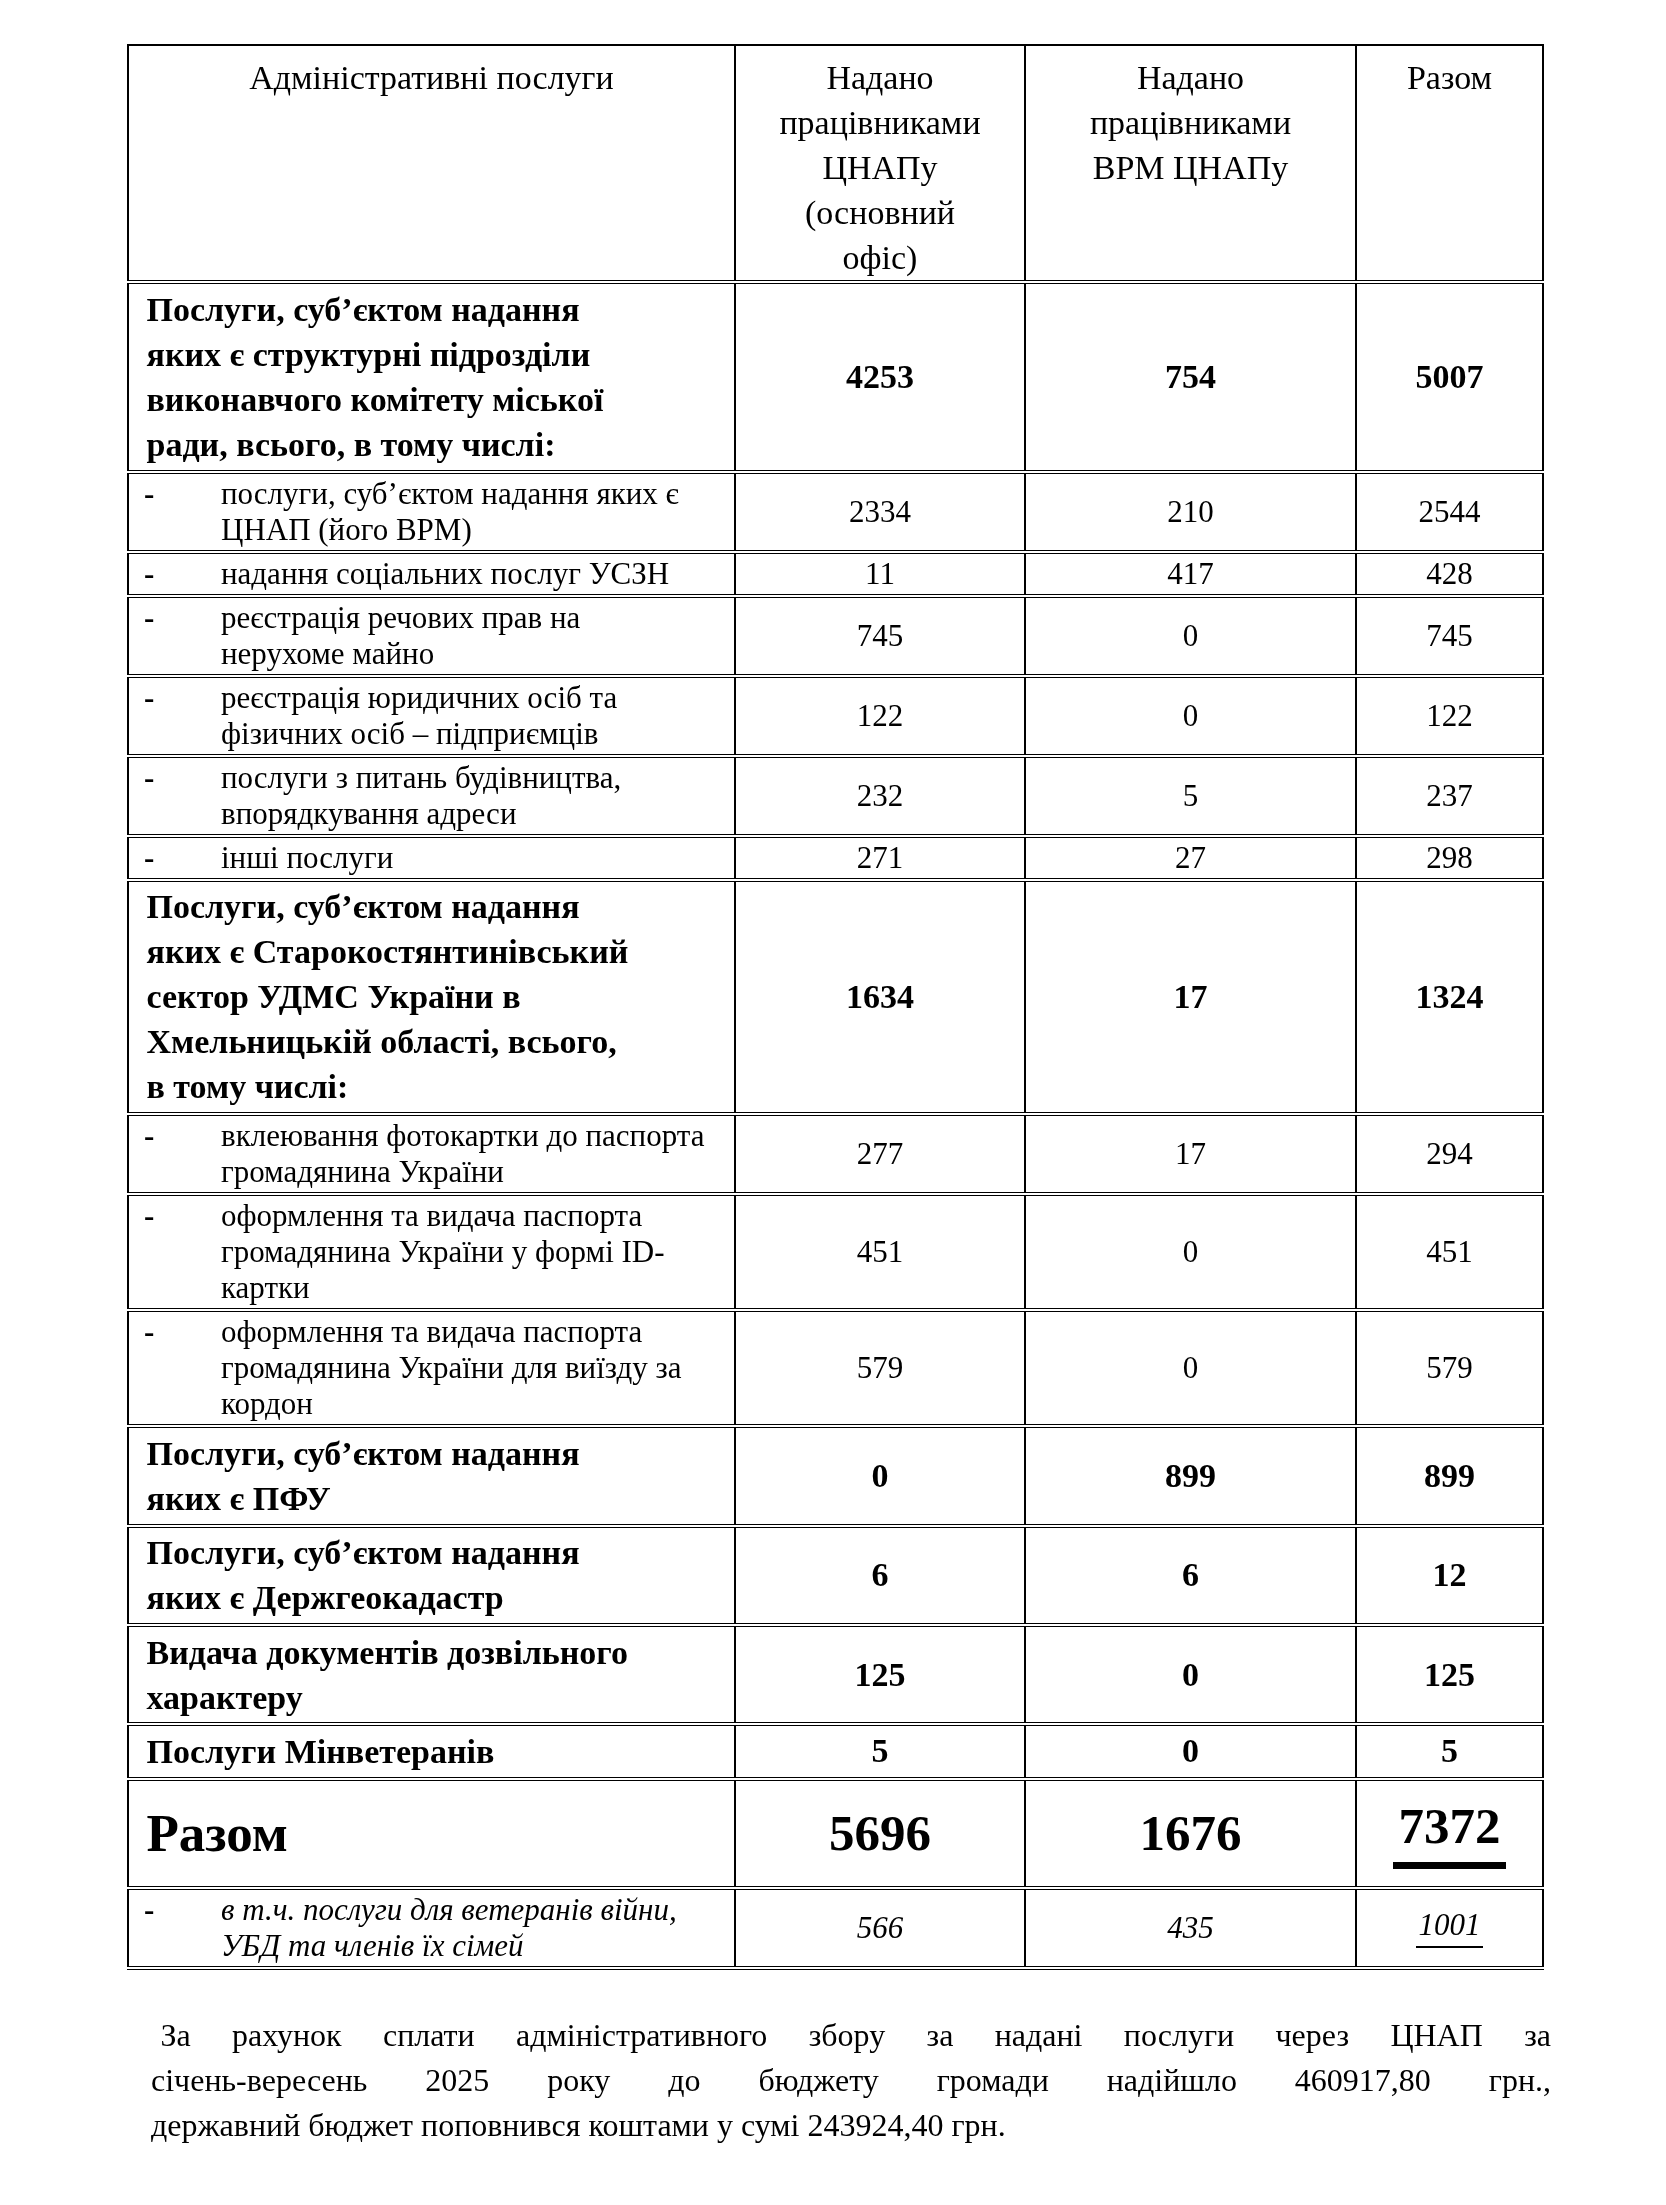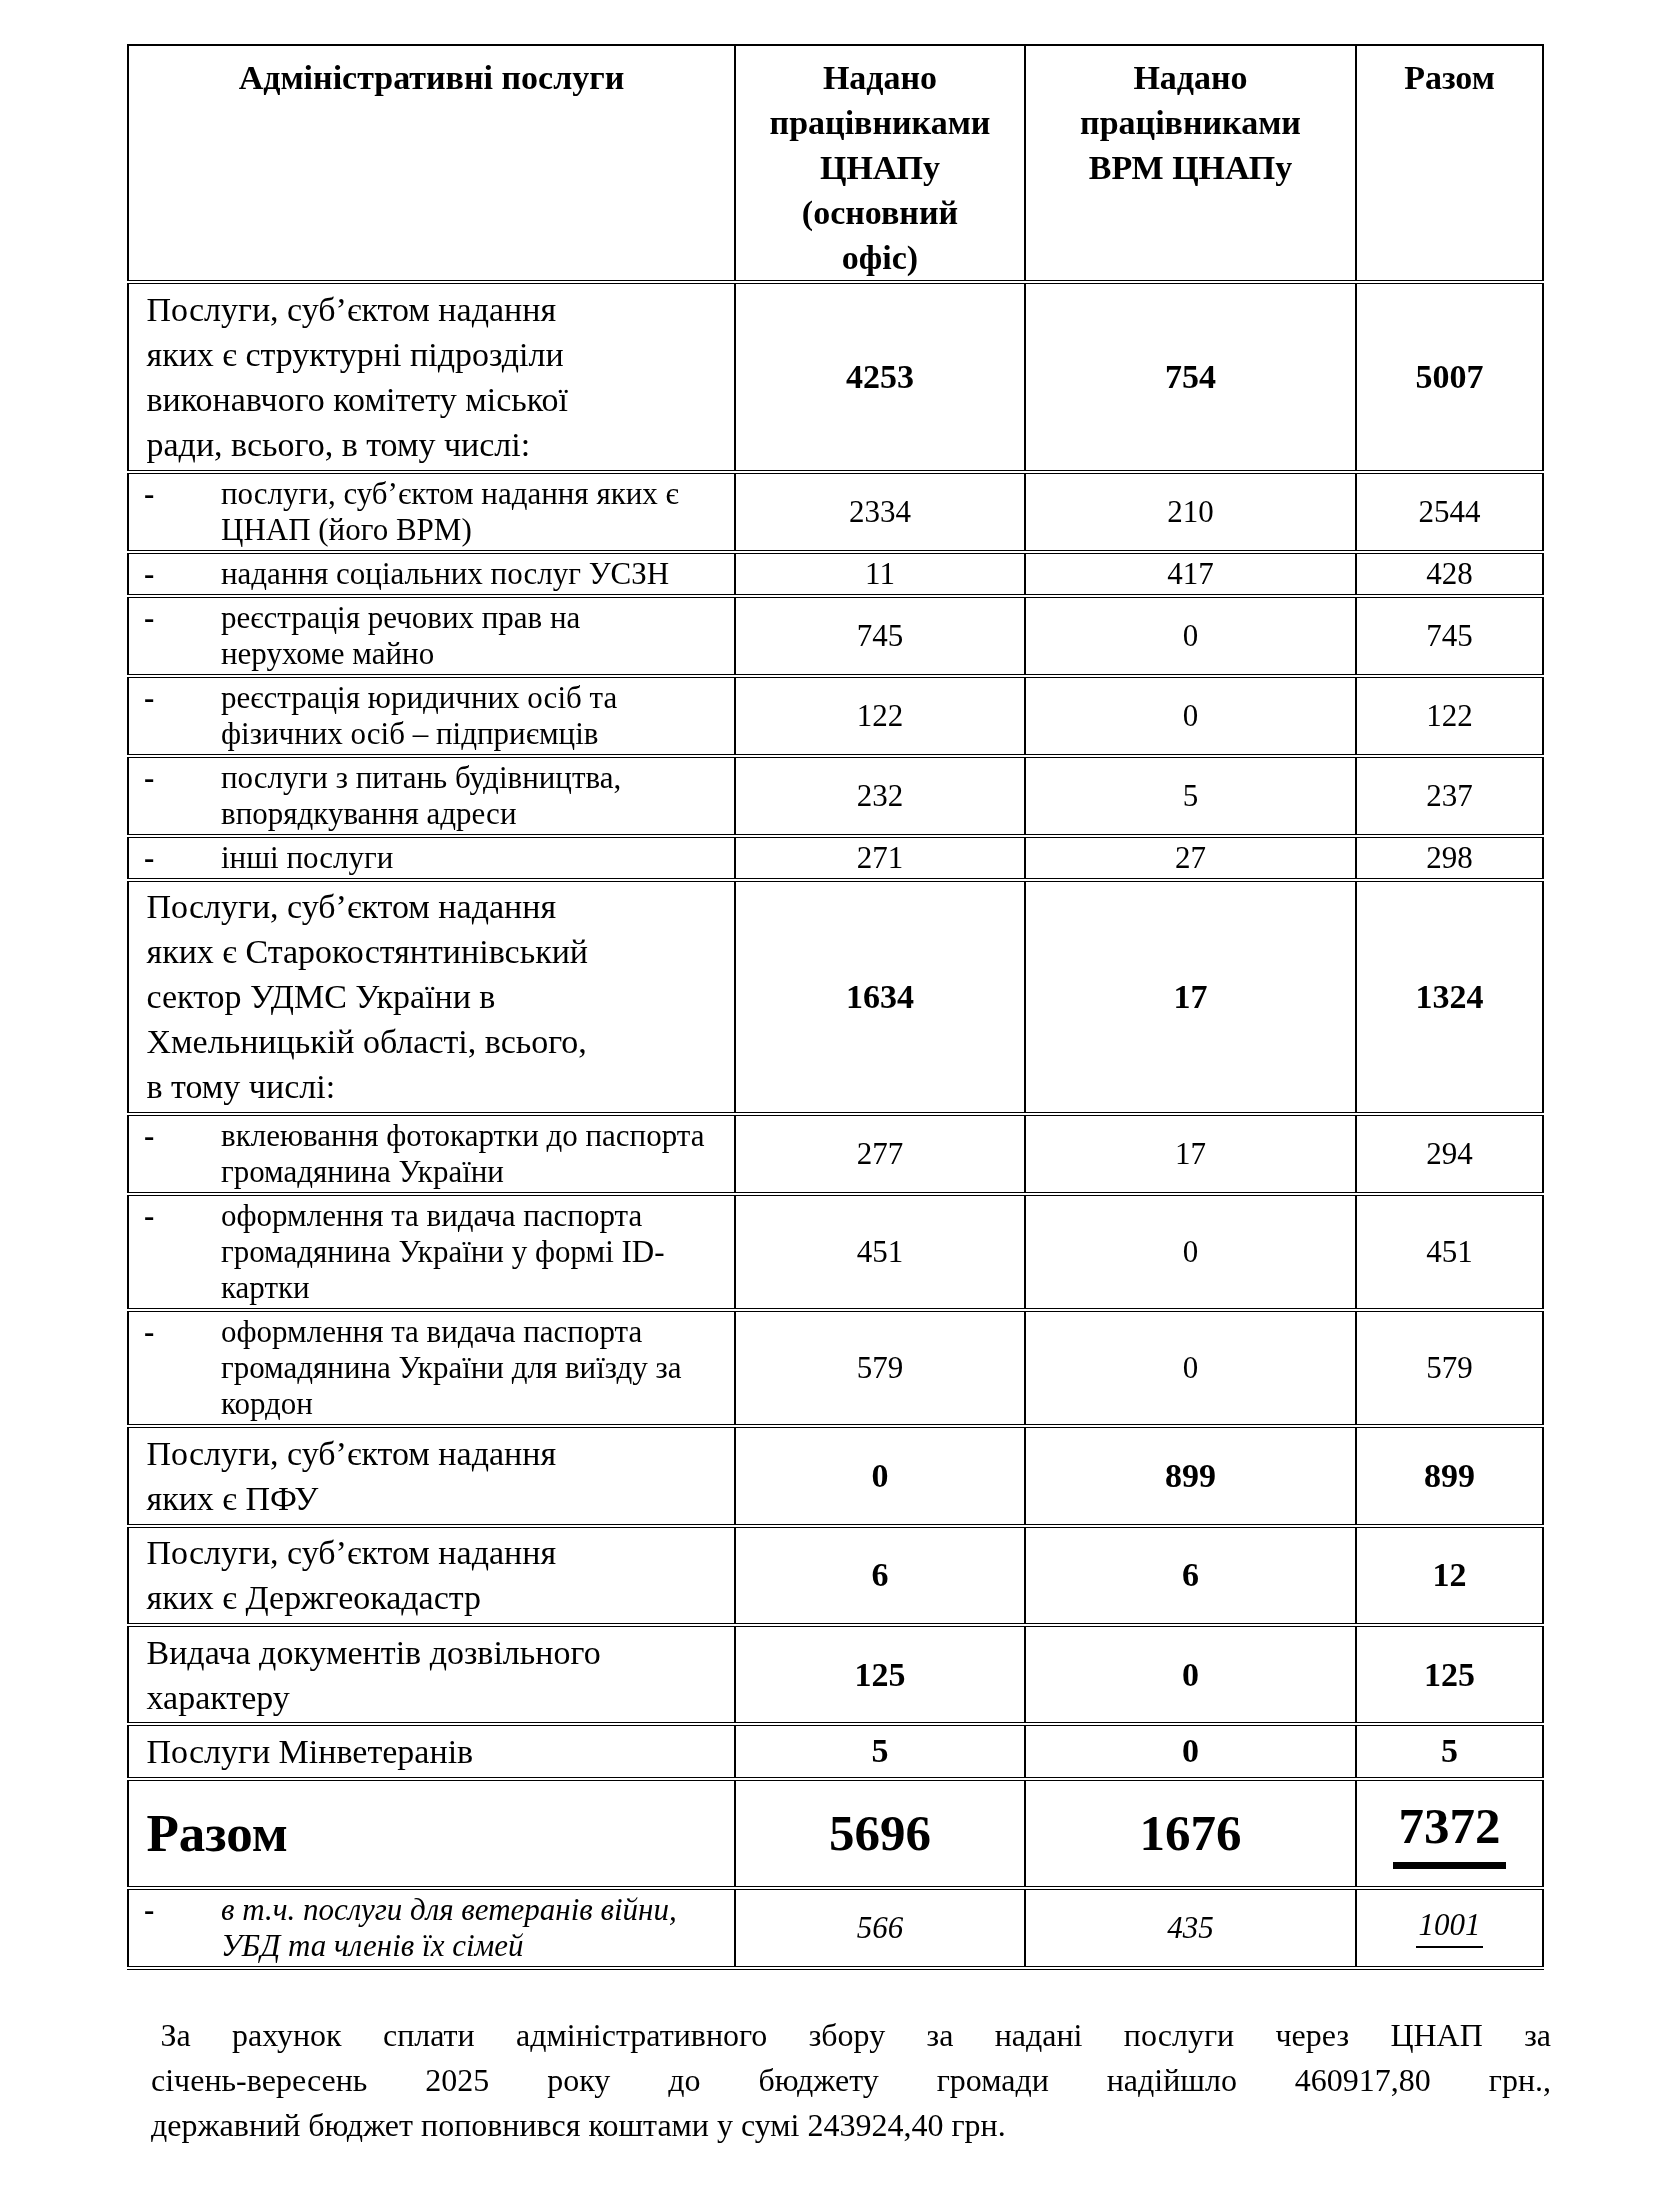--- a/index.html
+++ b/index.html
@@ -29,33 +29,33 @@
     overflow: hidden;
   }
   .tbl td:first-child { border-left: 2.7px solid #000; }
   .tbl td:last-child { border-right: 2.7px solid #000; }
   .tbl tr.hdr td { border-top: 2.7px solid #000; }
 
   
   .tbl tr.hdr td {
     vertical-align: top;
     text-align: center;
-    font-weight: bold;
+    font-weight: normal;
     font-size: 34px;
     line-height: 45px;
     white-space: pre-line;
     padding-top: 9.4px;
   }
 
   
   .num { text-align: center; font-size: 31px; }
 
   
   tr.section td.c1 {
-    font-weight: normal;
+    font-weight: bold;
     font-size: 34px;
     line-height: 45px;
     white-space: pre-line;
     padding: 2.7px 5.4px 2.7px 17.5px;
     margin-top: 32px;
   }
   tr.section td.num { font-weight: bold; font-size: 34px; }
 
   
   .cellflex { display: flex; align-items: flex-start; padding: 2px 4px 2px 15px; gap: 32px; }

